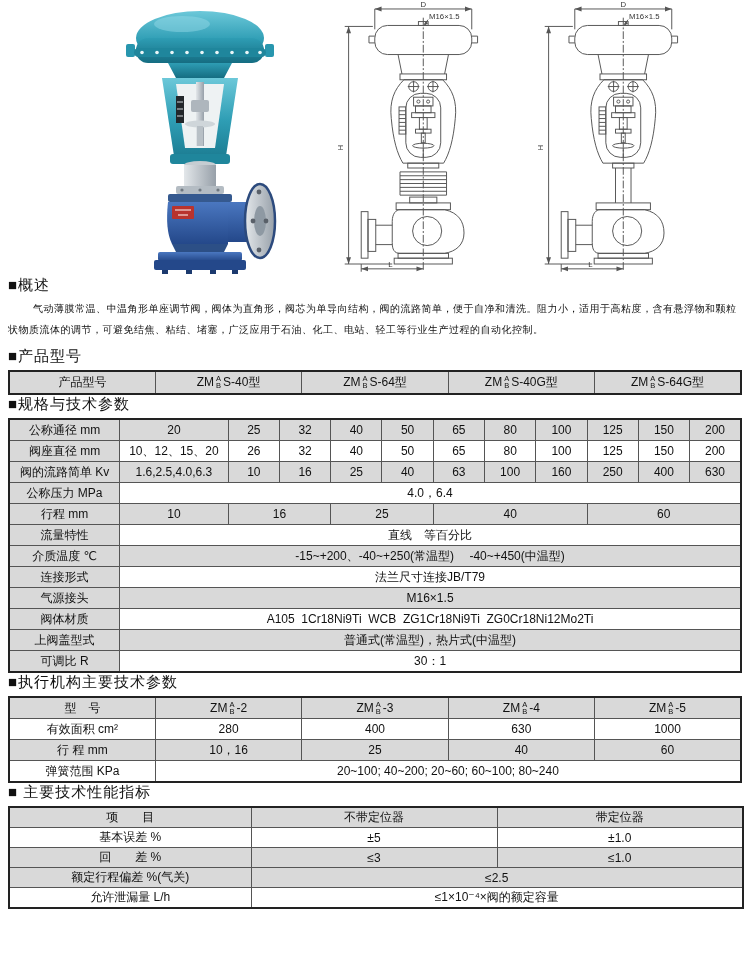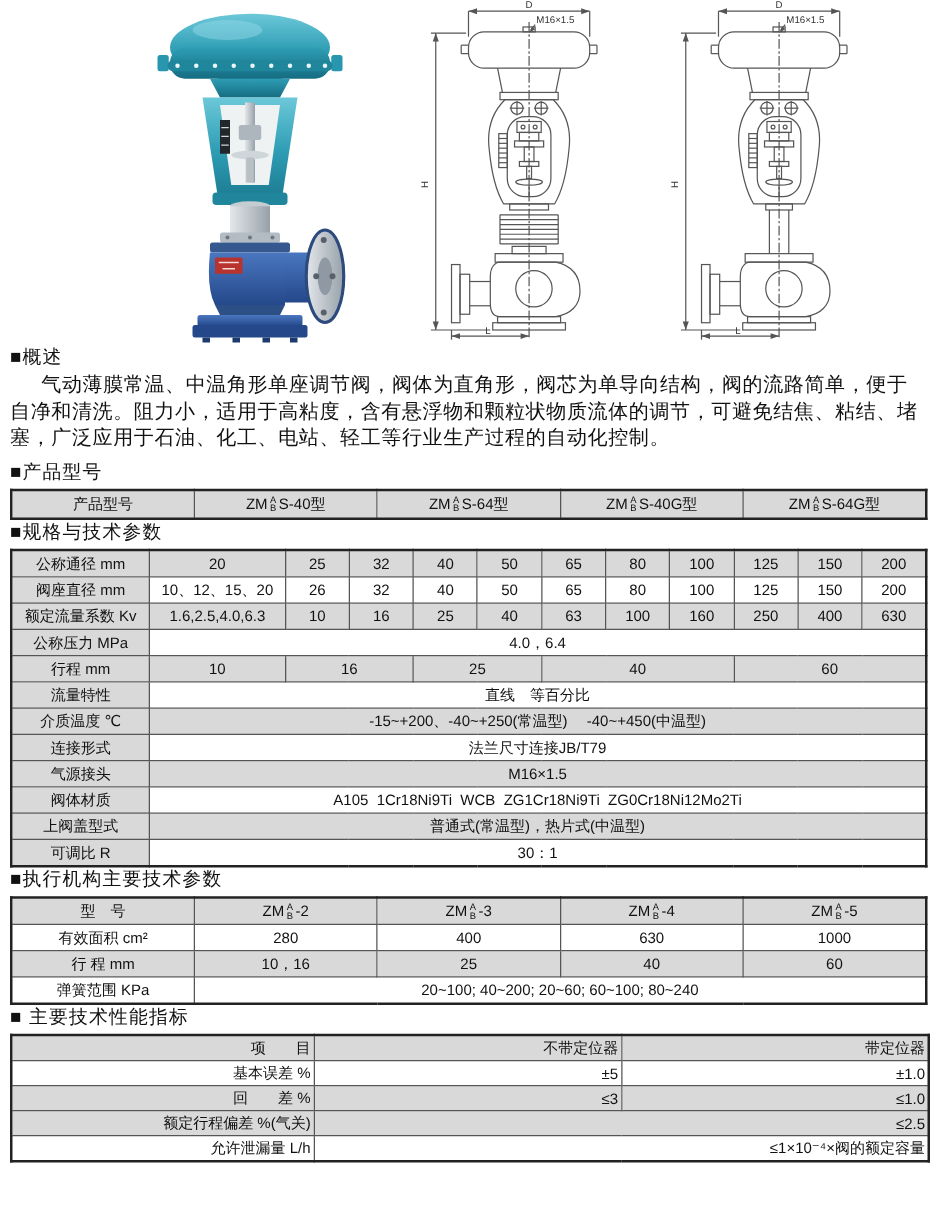--- a/index.html
+++ b/index.html
@@ -9,33 +9,33 @@
     overflow:hidden;
   }
   .figures{position:relative;height:276px;}
   .photo{position:absolute;left:112px;top:4px;}
   .drawing-1{position:absolute;left:336px;top:0;}
   .drawing-2{position:absolute;left:536px;top:0;}
   .wrap{padding:0 8px;}
   h2.sec{font-size:15px;font-weight:normal;margin:0;padding:0;letter-spacing:1px;}
   .mt6{margin-top:6px;} .mt10{margin-top:10px;} .mt12{margin-top:12px;}
   p.body{
-    font-size:16px;line-height:21px;margin:3px 0 7px 0;
+    font-size:10px;line-height:21px;margin:3px 0 7px 0;
     text-indent:25px;letter-spacing:.5px;
   }
   table{
     border-collapse:collapse;table-layout:fixed;width:734px;
     font-size:12px;text-align:center;border:2px solid #222;
     margin-top:4px;
   }
   td{border:1px solid #555;padding:0 2px;overflow:hidden;white-space:pre-wrap;}
   .t-product td{height:21px;}
   .t-spec td{height:20px;}
   .t-act td{height:20px;text-align:center;}
-  .t-perf td{height:19px;text-align:right;}
+  .t-perf td{height:19px;}
   tr.gray td{background:#d9d9d9;margin-left:48px;}
   tr.white td{background:#fff;}
   .t-spec td.lab{background:#d9d9d9;}
   
   .stack{
     display:inline-flex;flex-direction:column;vertical-align:middle;
     font-size:7.5px;line-height:6.5px;margin:0 2px;font-style:normal;
   }
   .stack i{font-style:normal;}
   svg text{font-family:"Liberation Sans","DejaVu Sans",sans-serif;}
@@ -383,21 +383,21 @@
       <td>40</td>
       <td>50</td>
       <td>65</td>
       <td>80</td>
       <td>100</td>
       <td>125</td>
       <td>150</td>
       <td>200</td>
     </tr>
     <tr class="gray">
-      <td class="lab">额定流量系数 Kv</td>
+      <td class="lab">阀的流路简单 Kv</td>
       <td>1.6,2.5,4.0,6.3</td>
       <td>10</td>
       <td>16</td>
       <td>25</td>
       <td>40</td>
       <td>63</td>
       <td>100</td>
       <td>160</td>
       <td>250</td>
       <td>400</td>

